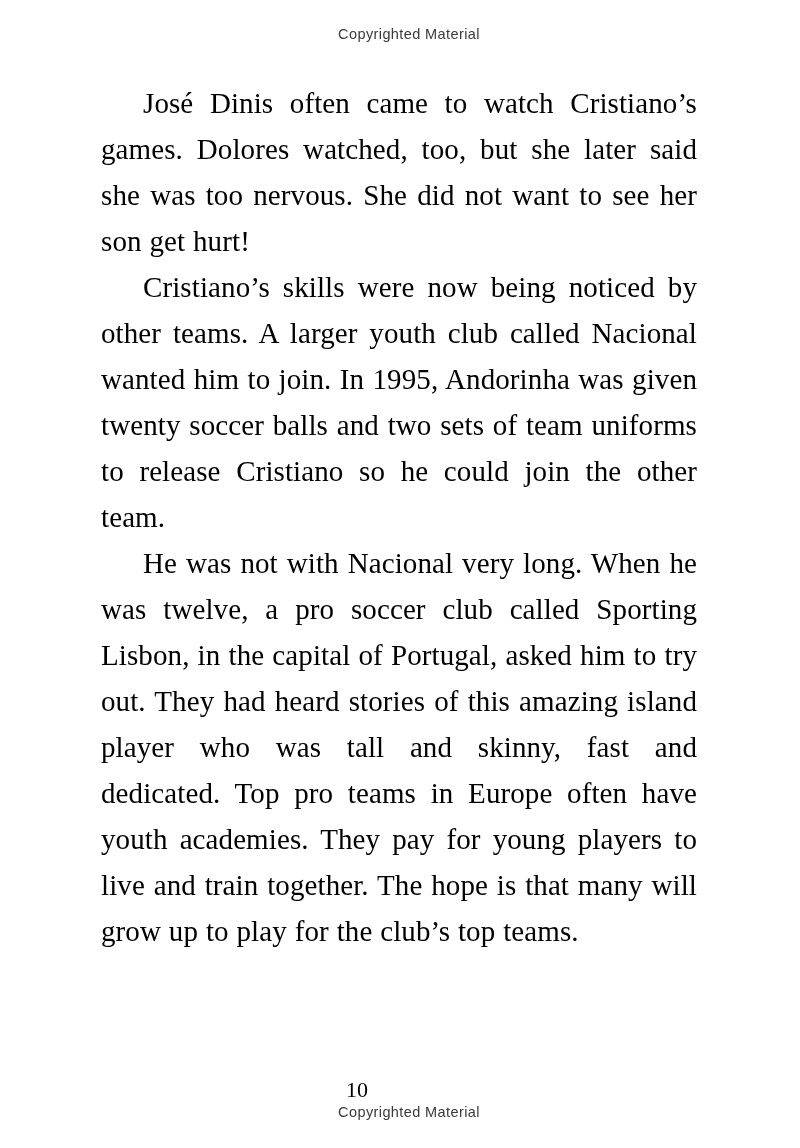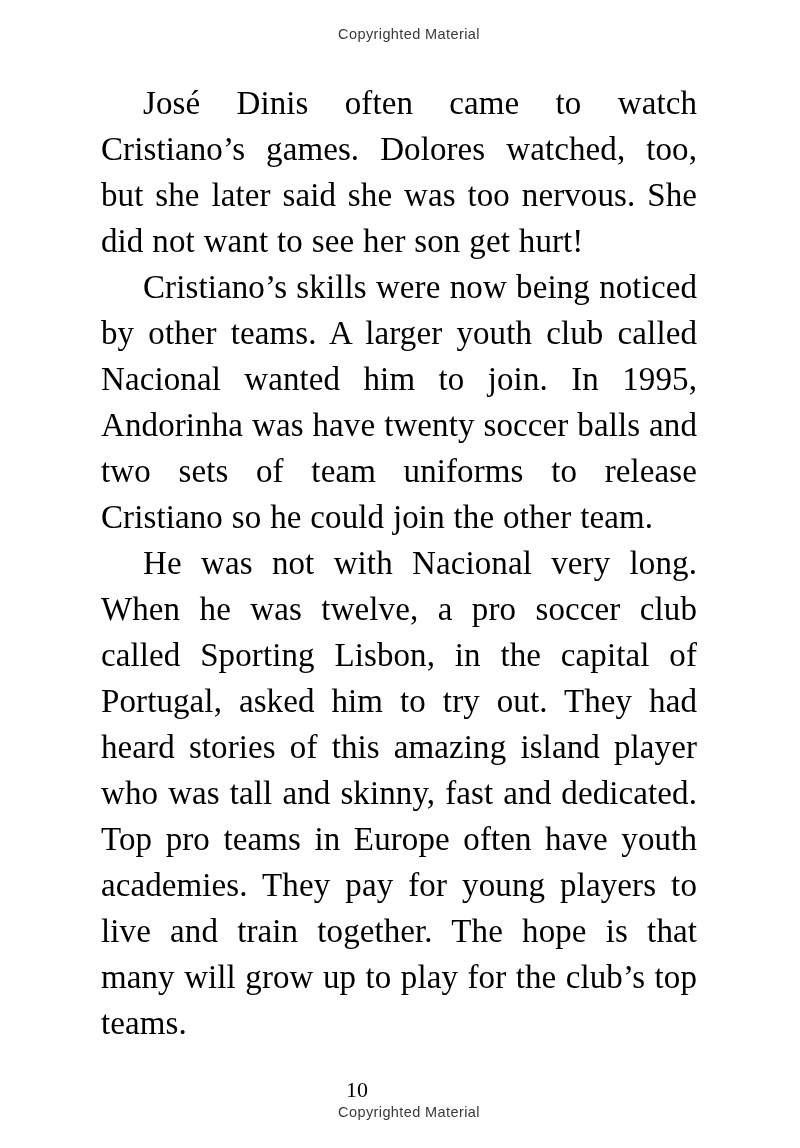--- a/index.html
+++ b/index.html
@@ -47,21 +47,21 @@
   .body-text {
     position: absolute;
     top: 80px;
     left: 92px;
     width: 596px;
   }
   .body-text p {
     margin: 0;
     text-align: justify;
     text-indent: 42px;
-    font-size: 33px;
+    font-size: 29px;
     line-height: 46px;
     letter-spacing: 0.1px;
     word-spacing: 0.5px;
     -webkit-hyphens: none;
     hyphens: none;
   }
   .body-text p:last-child {
     text-align-last: left;
   }
   .page-number {
@@ -76,21 +76,21 @@
 </style>
 </head>
 <body>
 
 <div class="page">
 
   <div class="watermark-top">Copyrighted Material</div>
 
   <div class="body-text">
     <p>José Dinis often came to watch Cristiano’s games. Dolores watched, too, but she later said she was too nervous. She did not want to see her son get hurt!</p>
-    <p>Cristiano’s skills were now being noticed by other teams. A larger youth club called Nacional wanted him to join. In 1995, Andorinha was have twenty soccer balls and two sets of team uniforms to release Cristiano so he could join the other team.</p>
+    <p>Cristiano’s skills were now being noticed by other teams. A larger youth club called Nacional wanted him to join. In 1995, Andorinha was given twenty soccer balls and two sets of team uniforms to release Cristiano so he could join the other team.</p>
     <p>He was not with Nacional very long. When he was twelve, a pro soccer club called Sporting Lisbon, in the capital of Portugal, asked him to try out. They had heard stories of this amazing island player who was tall and skinny, fast and dedicated. Top pro teams in Europe often have youth academies. They pay for young players to live and train together. The hope is that many will grow up to play for the club’s top teams.</p>
   </div>
 
   <div class="page-number">10</div>
 
   <div class="watermark-bottom">Copyrighted Material</div>
 
 </div>
 
 </body></html>

